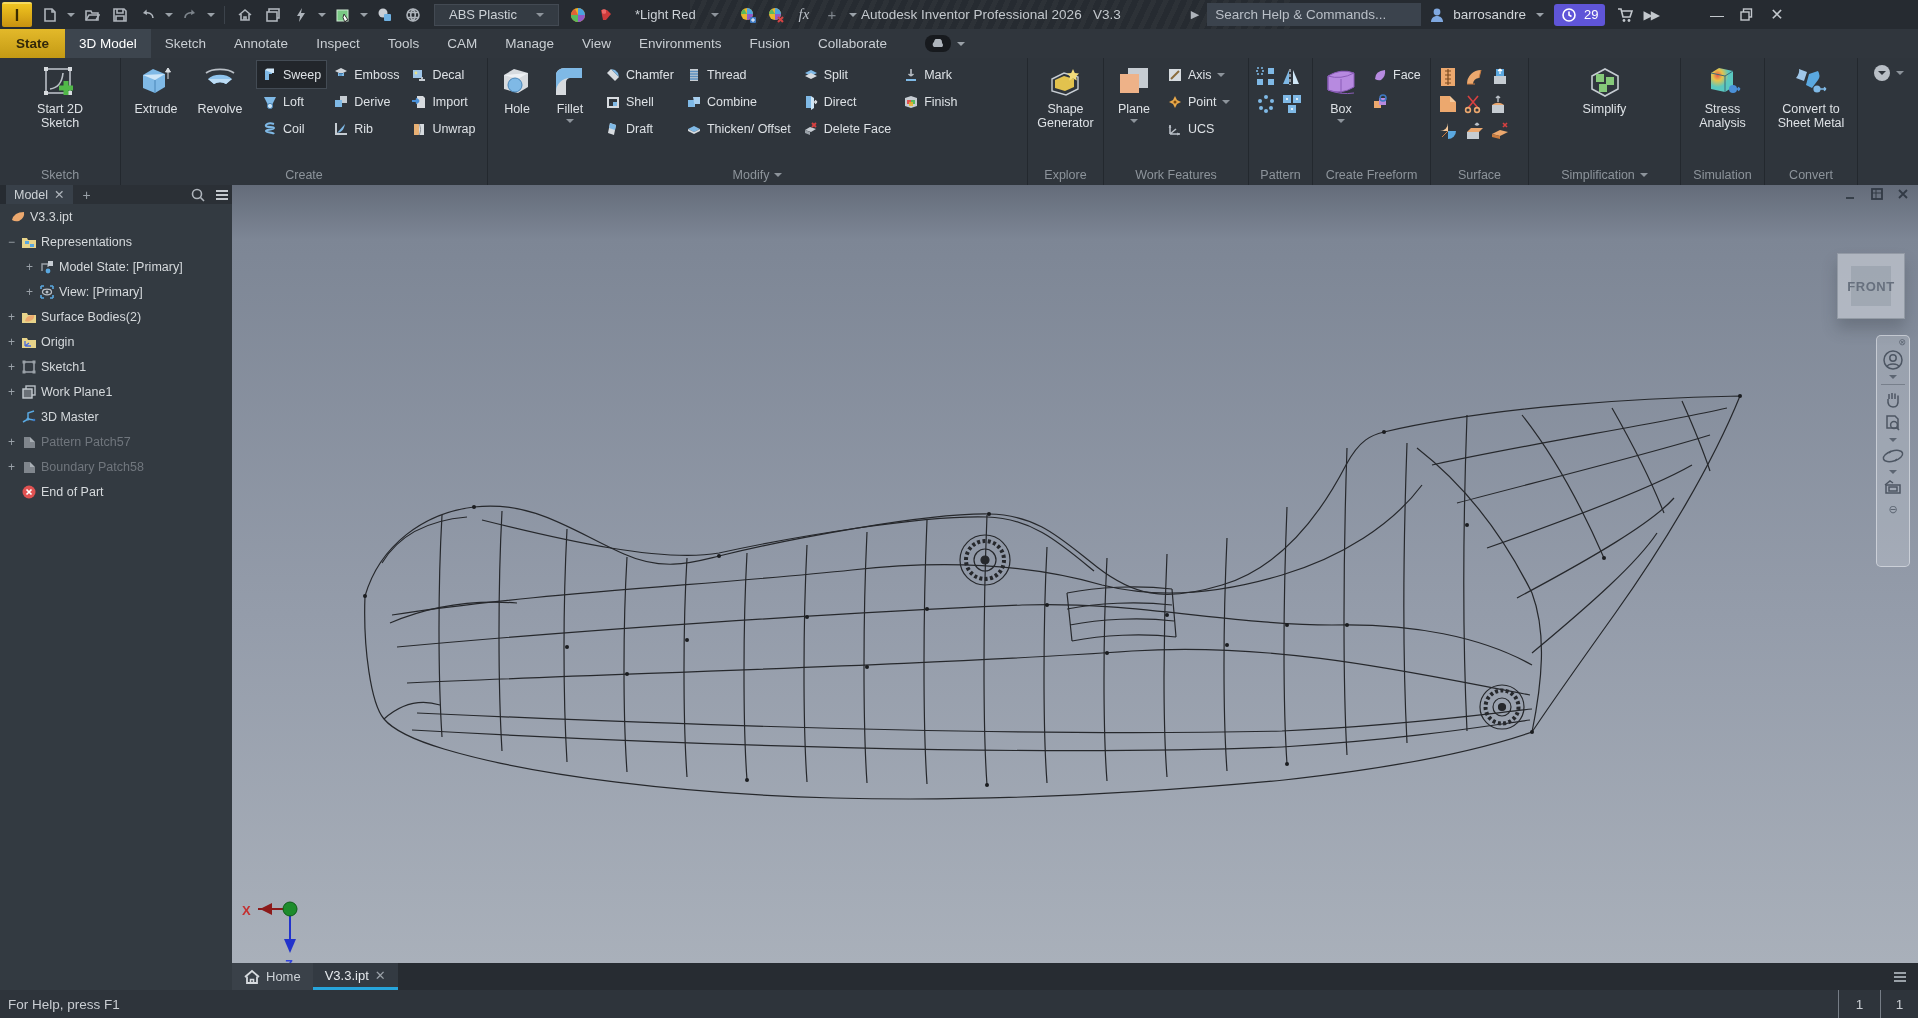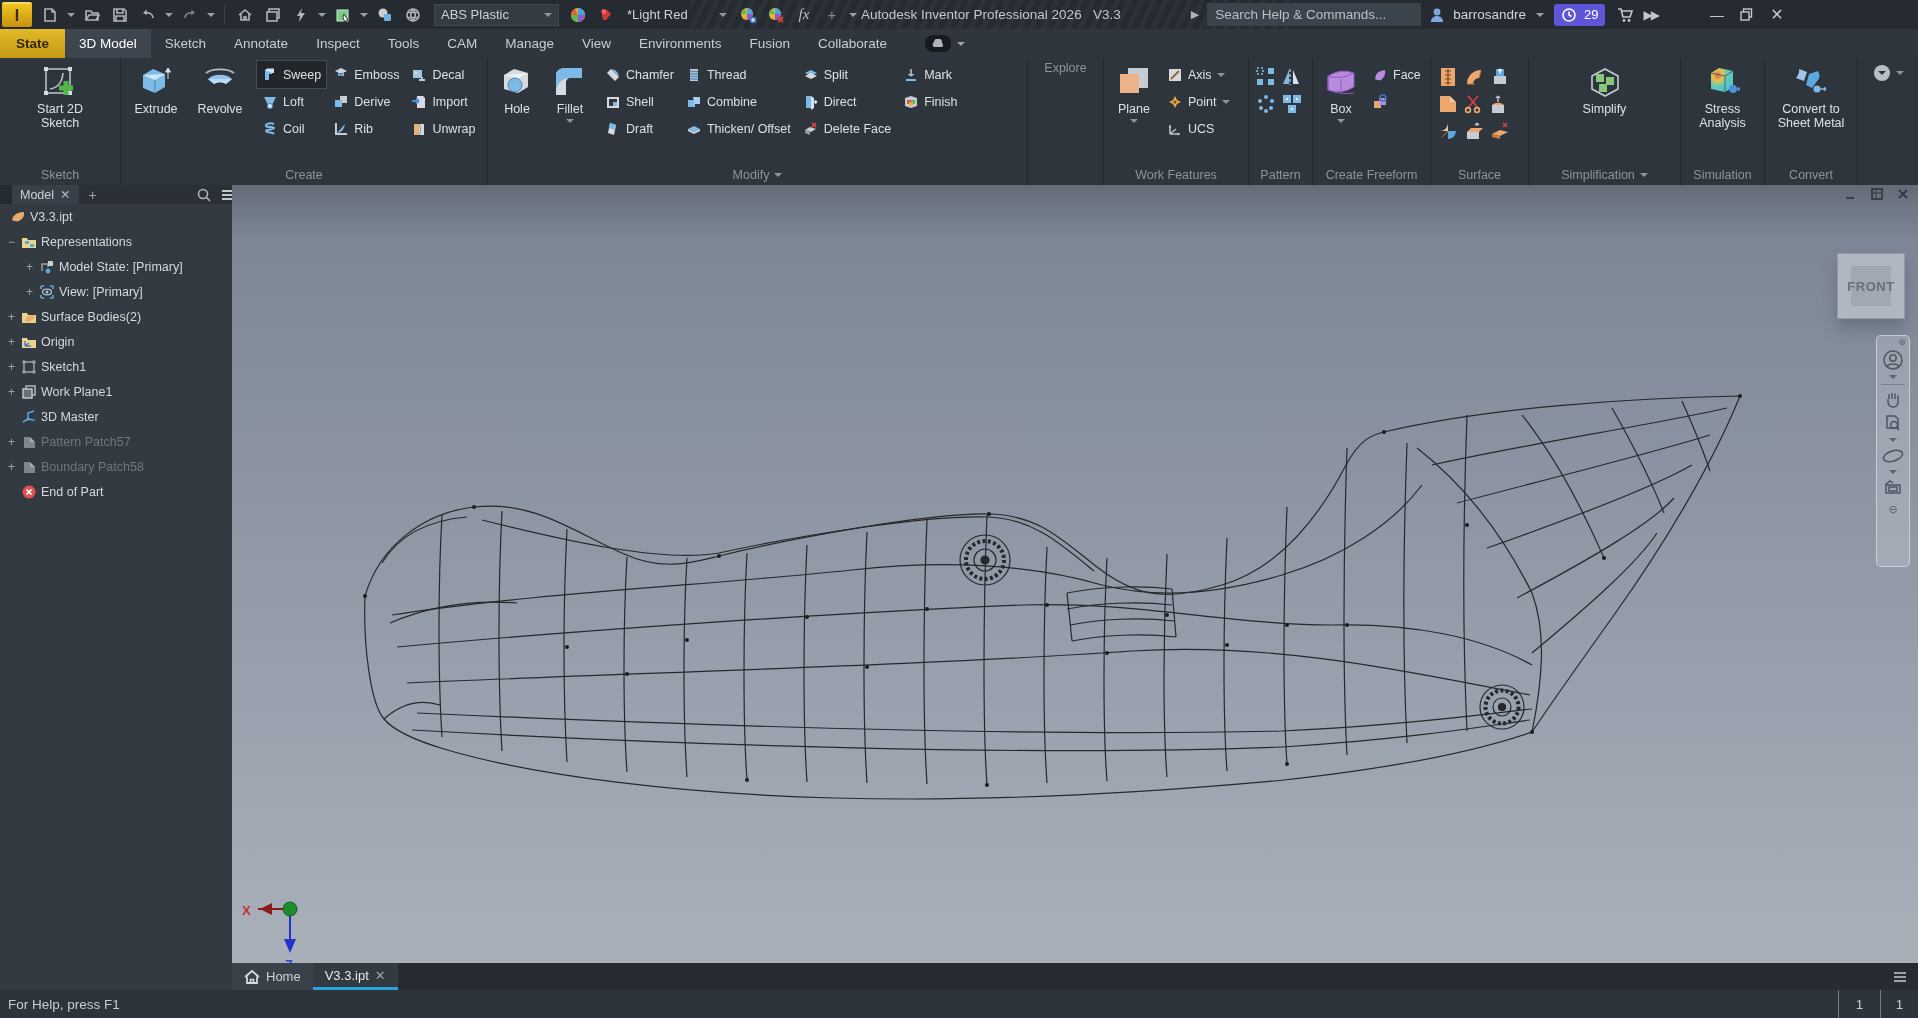--- a/index.html
+++ b/index.html
@@ -14,21 +14,21 @@
   .qbtn { height:24px; min-width:26px; display:flex; align-items:center; justify-content:center;
     padding:0 3px; border-radius:2px; }
   .caret { width:0; height:0; border-left:4px solid transparent; border-right:4px solid transparent;
     border-top:4px solid #9aa1a8; margin:0 2px; }
   .qsep { width:1px; height:18px; background:#3c434b; margin:0 5px; }
   #inv-logo { width:30px; height:25px; background:linear-gradient(#f0c420,#c89210); border-radius:2px;
     display:flex; align-items:center; justify-content:center; color:#3a2b00; font-weight:bold;
     font-size:16px; margin:0 3px 0 2px; border-top:2px solid #f6da5e;}
   .qglyph { stroke:#aeb4bb; fill:none; stroke-width:1.6; }
   .field { height:22px; background:#343b43; border:1px solid #434a53; display:flex; align-items:center;
-    font-size:13px; color:#ccd1d6; padding:0 6px; gap:8px; }
+    font-size:13px; color:#ccd1d6; padding:0 14px; gap:8px; }
   #apptitle { font-size:13.5px; color:#c3c8cd; white-space:nowrap; z-index:2;}
   #search-wrap { margin-left:68px; z-index:2; display:flex; align-items:center; gap:8px;}
   #search-input { width:214px; height:23px; background:#3b434d; border:none; color:#c8cdd3;
     font-size:13.5px; padding:0 8px; font-family:"Liberation Sans",sans-serif; }
   #search-input::placeholder { color:#b9bfc7; }
   #user-name { font-size:13.5px; color:#d2d6da; }
   #notif-badge { background:#5f55d8; color:#fff; border-radius:3px; height:22px; padding:0 7px;
     display:flex; align-items:center; gap:7px; font-size:13px; }
   .winbtn { width:30px; height:26px; display:flex; align-items:center; justify-content:center;
     color:#c3c8cd; font-size:14px; }
@@ -60,21 +60,21 @@
   .i22 { width:22px; height:22px; }
   .i34 { width:36px; height:34px; }
   .grid3 { display:grid; grid-template-columns:repeat(3,26px); grid-auto-rows:27px; align-items:center;
     justify-items:center; padding-top:2px;}
   .grid2 { display:grid; grid-template-columns:repeat(2,26px); grid-auto-rows:27px; align-items:center;
     justify-items:center; padding-top:2px;}
   .dcaret { width:0;height:0;border-left:4px solid transparent;border-right:4px solid transparent;
     border-top:4px solid #8d949b; }
 
   
-  #browser-head { position:absolute; left:12px; top:185px; width:232px; height:19px; background:#2b3036;
+  #browser-head { position:absolute; left:6px; top:185px; width:232px; height:19px; background:#2b3036;
     display:flex; align-items:center; font-size:12.5px; color:#cdd2d6; }
   #browser { position:absolute; left:0; top:204px; width:232px; height:786px; background:#333a41; }
   .trow { display:flex; align-items:center; height:25px; gap:4px; font-size:12.5px; color:#d5d9dc;
     white-space:nowrap; }
   .trow .exp { width:11px; text-align:center; color:#9aa1a8; font-size:12px; flex:0 0 11px;}
   .trow.gray { color:#70767d; }
 
   
   #viewport { position:absolute; left:232px; top:185px; width:1686px; height:778px;
     background:linear-gradient(180deg,#646c7a 0%, #7d8695 7%, #949caa 55%, #a9b0ba 100%); }
@@ -521,20 +521,30 @@
         </div>
       </div>
     </div>
     <div class="panel-label">
       <span>Modify</span>
         <div class="dcaret"></div>
     </div>
   </div>
 
   <div class="panel" style="width:76px;">
+    <div class="panel-body" style="justify-content:center;">
+      <div class="bigbtn" style="width:70px;">
+        <svg class="i34" viewBox="0 0 36 34">
+          <path d="M4 14l12-6 14 4v12l-12 6-14-4z" fill="none" stroke="#c6ccd2" stroke-width="1.4"></path>
+          <path d="M7 15l9-4 10 3v8l-9 4-10-3z" fill="#e2c24e"></path>
+          <path d="M25 4l1.8 4 4.2.4-3 3 .8 4.2-3.8-2.2-3.8 2.2.8-4.2-3-3 4.2-.4z" fill="#f2dc7a"></path>
+        </svg>
+        <span>Shape Generator</span>
+      </div>
+    </div>
     <div class="panel-label">
         <span>Explore</span>
       </div>
   </div>
 
   <div class="panel" style="width:145px;">
     <div class="panel-body">
       <div class="bigbtn" style="width:52px;">
         <svg class="i34" viewBox="0 0 36 34">
           <rect x="12" y="3" width="20" height="20" fill="#c6ccd2"></rect>

